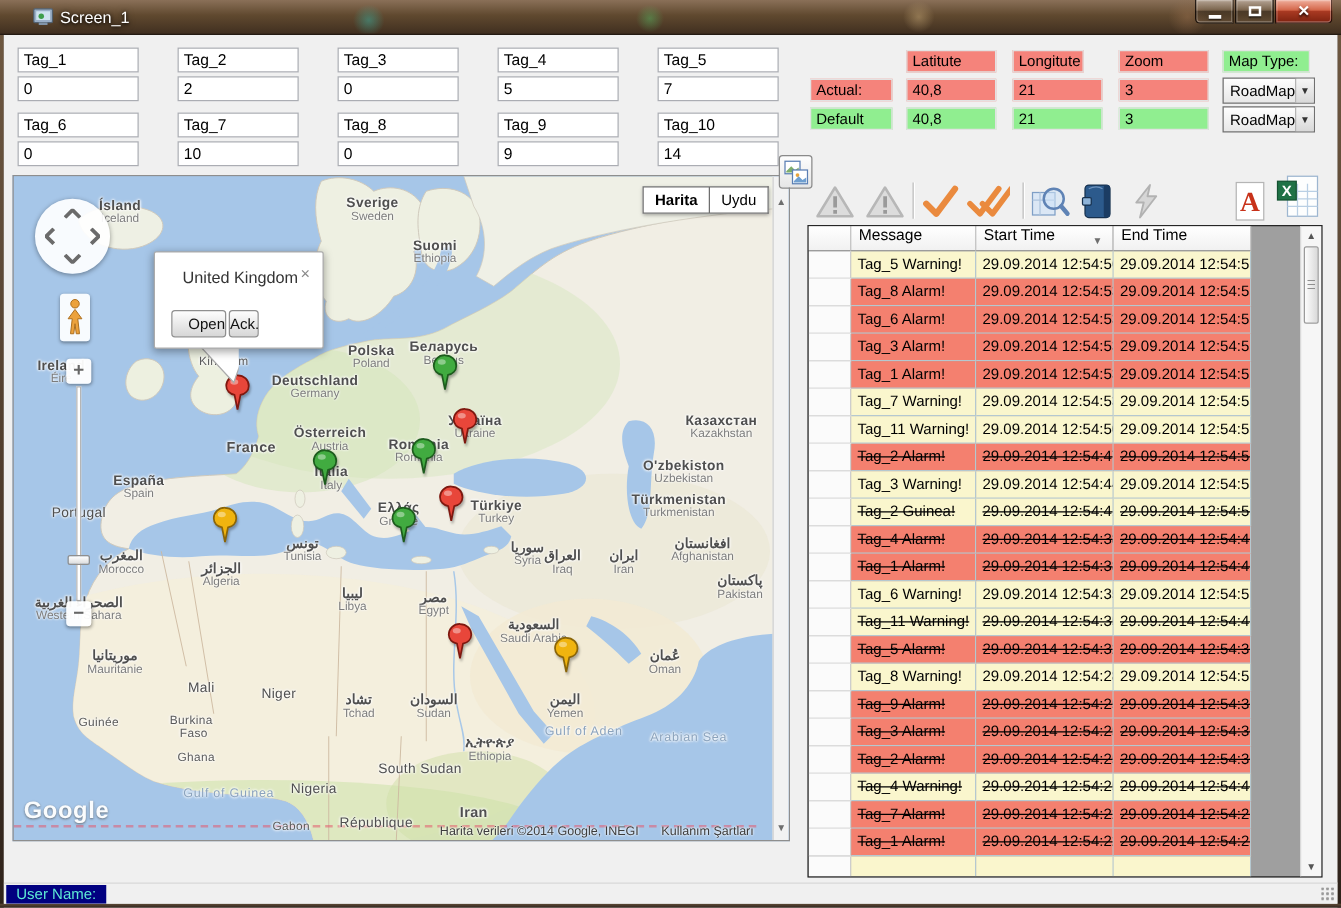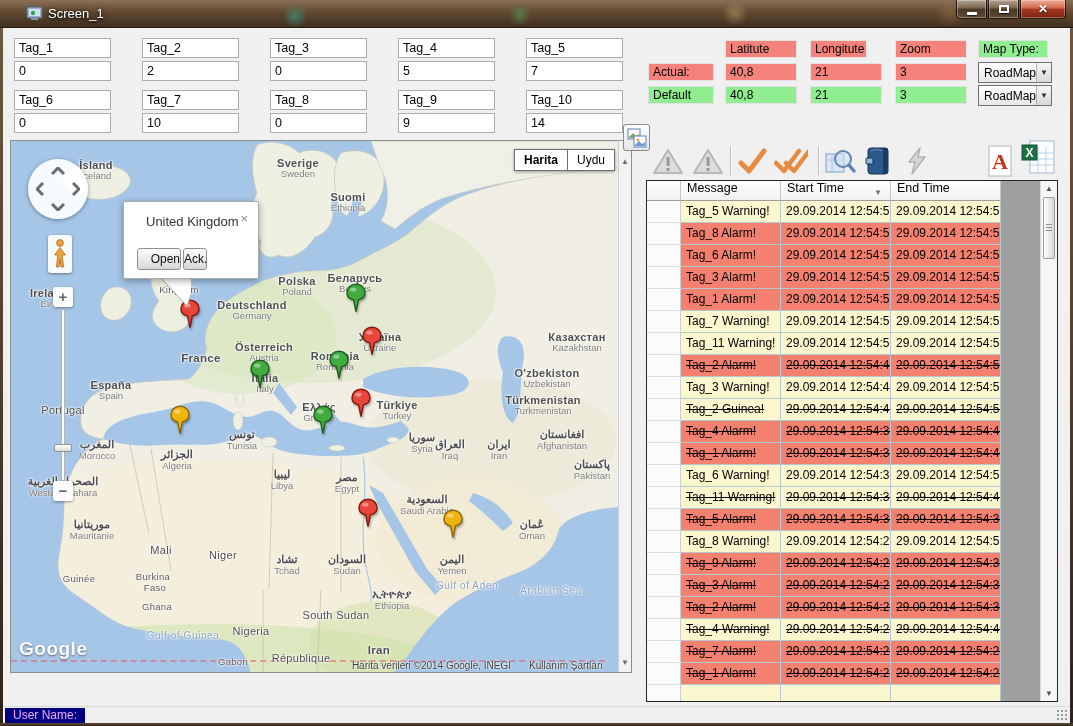--- a/index.html
+++ b/index.html
@@ -125,21 +125,21 @@
   .grow.struck .gc:not(.c0){text-decoration:line-through;}
   .grow.partial{height:16px;overflow:hidden;}
   .vscroll{position:absolute;right:0;top:0;bottom:0;width:17px;background:#f6f6f6;border-left:1px solid #d9d9d9;}
   .vs-arrow{position:absolute;left:0;right:0;height:15px;text-align:center;font-size:8px;color:#555;line-height:15px;}
   .vs-thumb{position:absolute;left:2px;top:16px;width:12px;height:62px;background:linear-gradient(90deg,#fdfdfd,#d9d9d9);
     border:1px solid #9b9b9b;border-radius:2px;}
   .vs-thumb:after{content:"";position:absolute;left:2px;right:2px;top:26px;height:8px;
     background:repeating-linear-gradient(180deg,#8f8f8f 0 1px,transparent 1px 3px);}
   
   .statusbar{position:absolute;left:0;right:0;bottom:0;height:17px;background:#f0f0f0;border-top:1px solid #d8d8d8;}
-  .user-badge{position:absolute;left:2px;top:1px;height:15px;background:#010080;color:#f0abfc;font-size:12px;
+  .user-badge{position:absolute;left:2px;top:1px;height:15px;background:#010080;color:#5eead4;font-size:12px;
     line-height:15px;padding:0 8px;}
   .warn-msg{position:absolute;left:80px;top:1px;height:15px;background:#ffeb00;color:#000;font-size:12px;font-weight:bold;
     line-height:15px;padding:0 7px;white-space:nowrap;}
 </style>
 </head>
 <body>
 
 <div class="window">
 
   <div class="titlebar">

